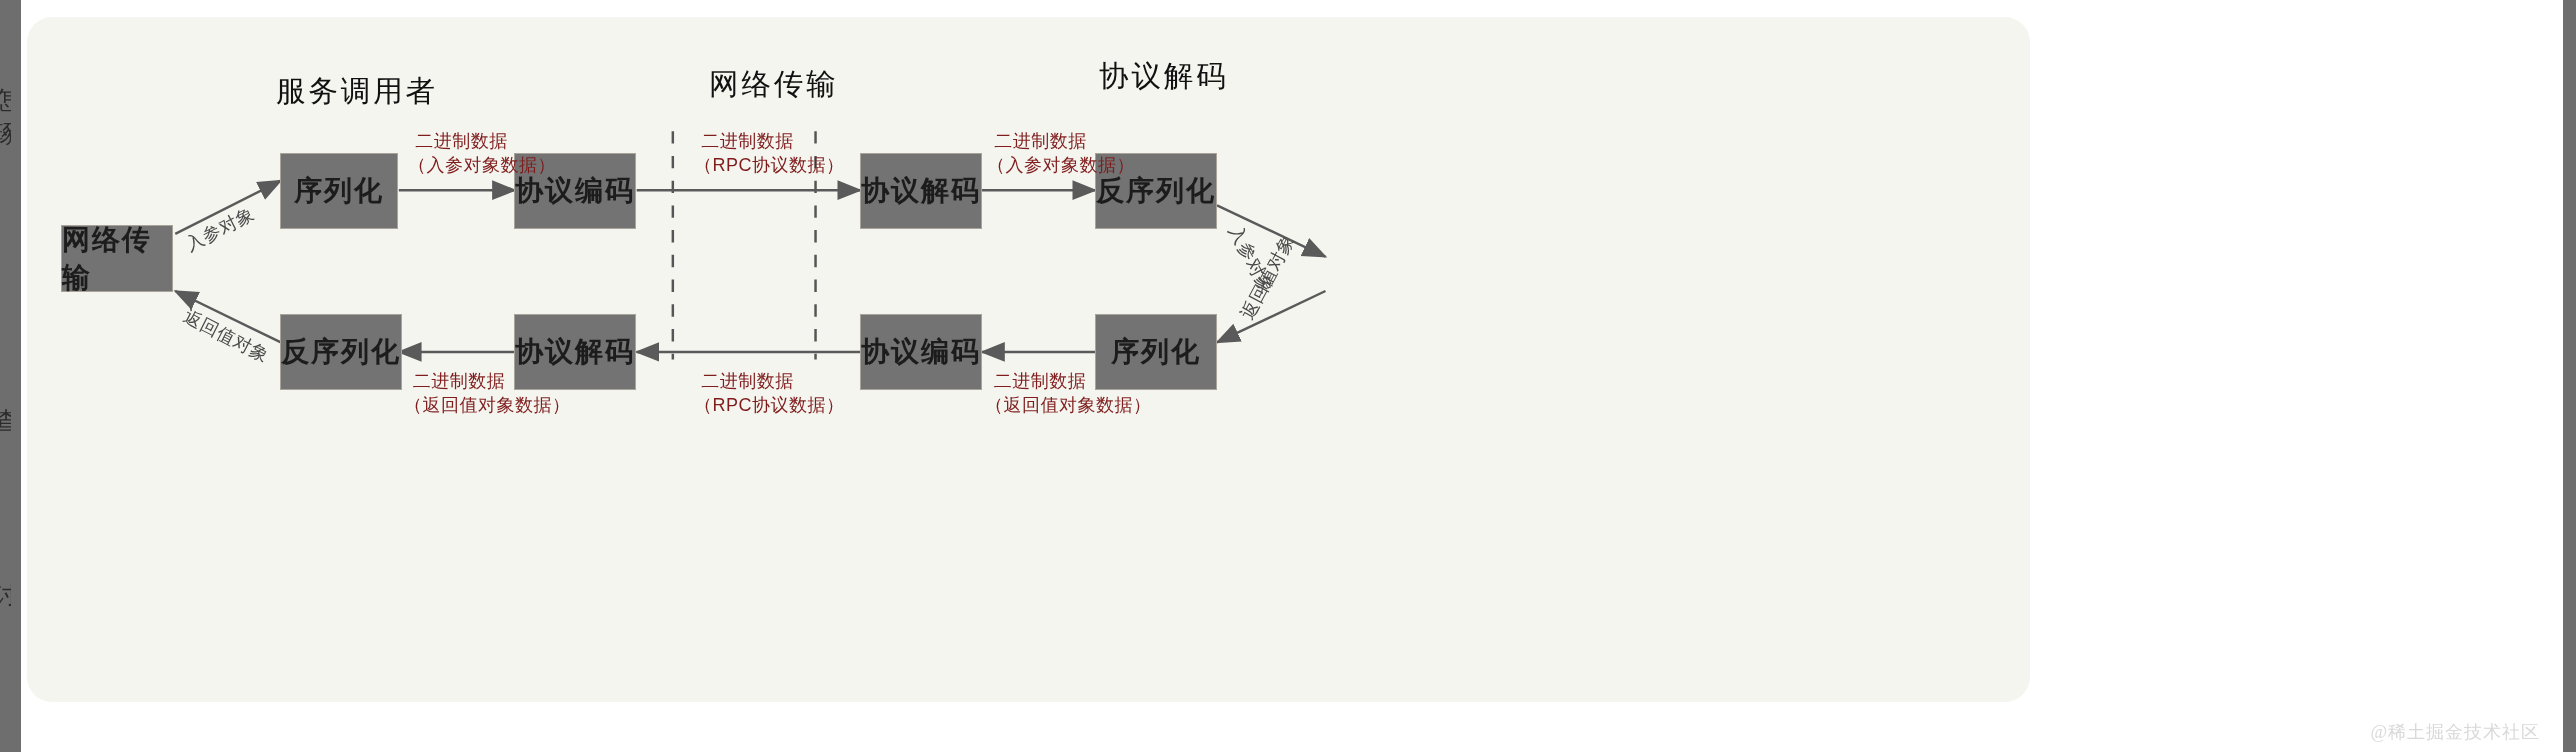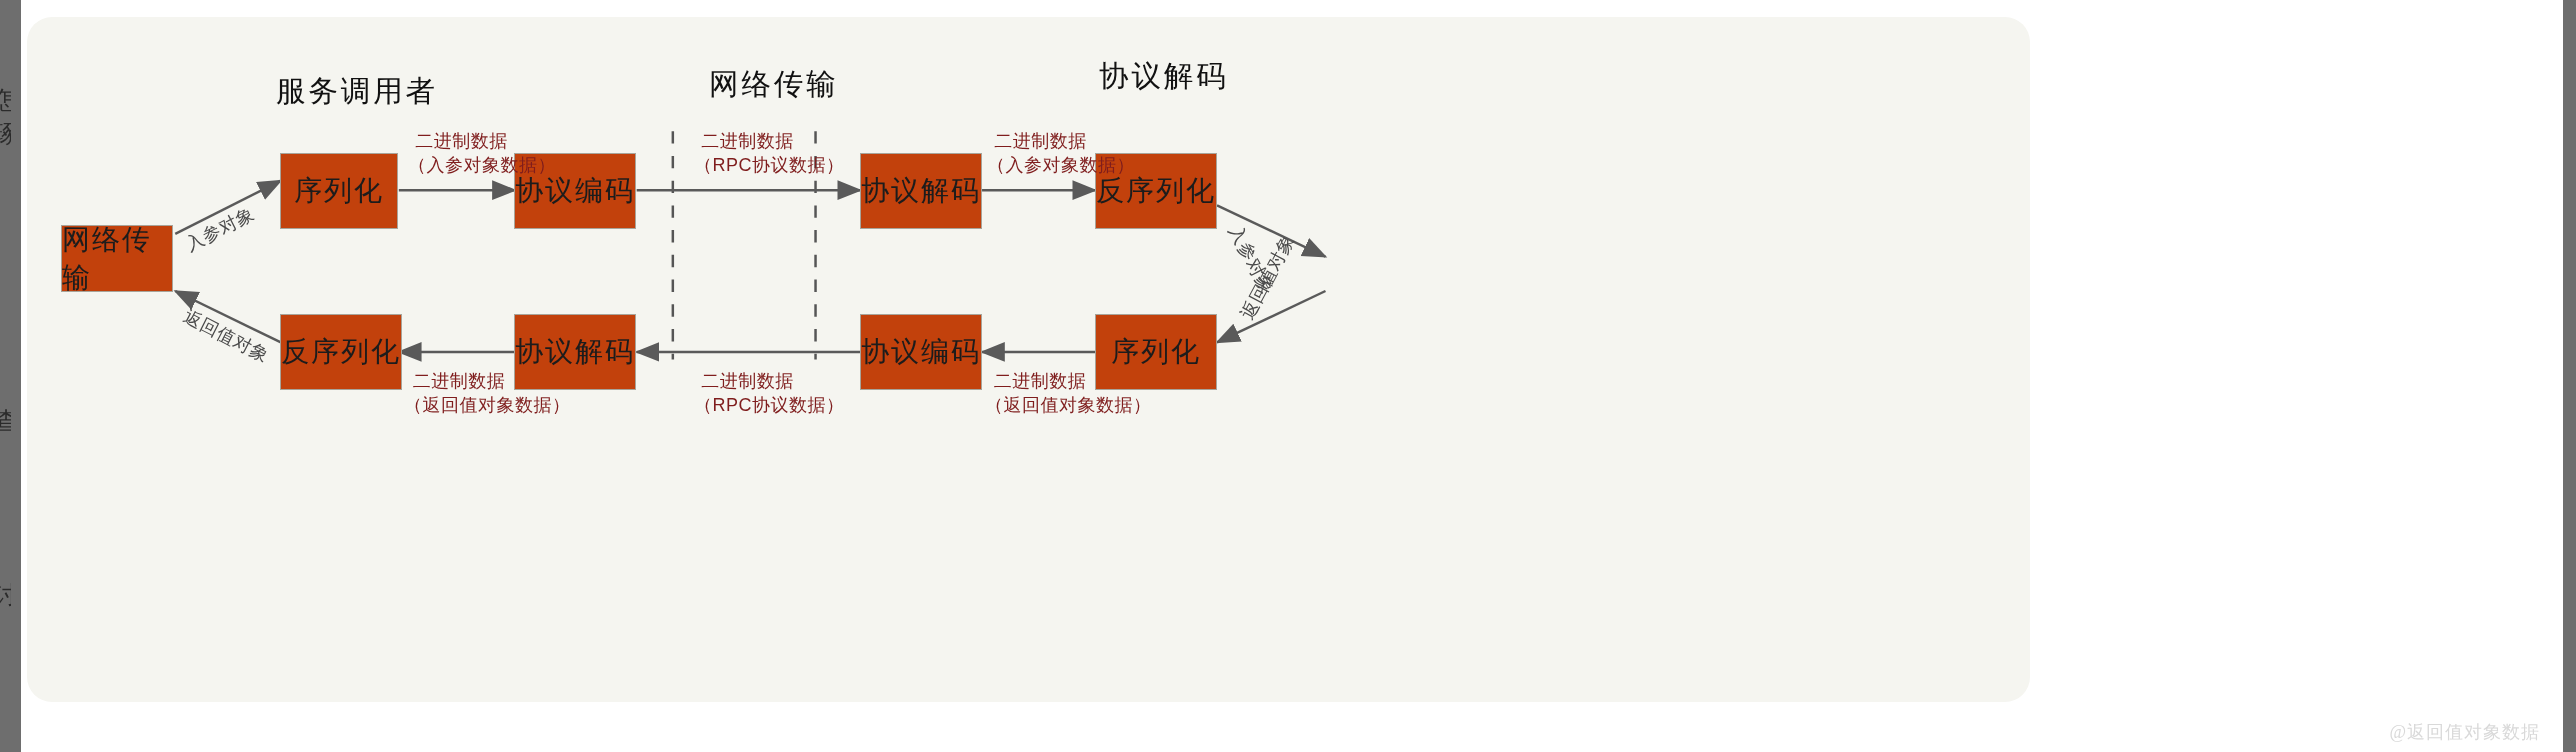--- a/index.html
+++ b/index.html
@@ -42,30 +42,31 @@
     position: absolute;
     left: 27px;
     top: 17px;
     width: 2003px;
     height: 685px;
     background: #f5f5f0;
     border-radius: 25px;
   }
   .box {
     position: absolute;
-    background: #c2410c;
+    background: #737373;
     border: 1.9px solid #a8a49a;
     box-sizing: border-box;
     display: flex;
     align-items: center;
     justify-content: center;
     color: #1c1c1c;
     font-size: 28px;
     letter-spacing: 1.9px;
     font-family: "Liberation Sans", "DejaVu Sans", sans-serif;
+    font-weight: bold;
   }
   .lane-title {
     position: absolute;
     color: #111111;
     font-size: 29.5px;
     letter-spacing: 2.9px;
     white-space: nowrap;
     font-weight: 400;
     font-family: "Liberation Sans", "DejaVu Sans", sans-serif;
   }
@@ -201,16 +202,16 @@
 
     <div class="edge-label" style="left:377px; top:352px; width:110px;">
       <span>二进制数据</span><br>
       <span>（返回值对象数据）</span>
     </div>
 
     <div class="diag-label" style="left:158px; top:286px; transform:rotate(27deg);">返回值对象</div>
 
   </div>
 
-  <div class="watermark">@返回值对象数据</div>
+  <div class="watermark">@稀土掘金技术社区</div>
 
 </div>
 
 
 </body></html>

